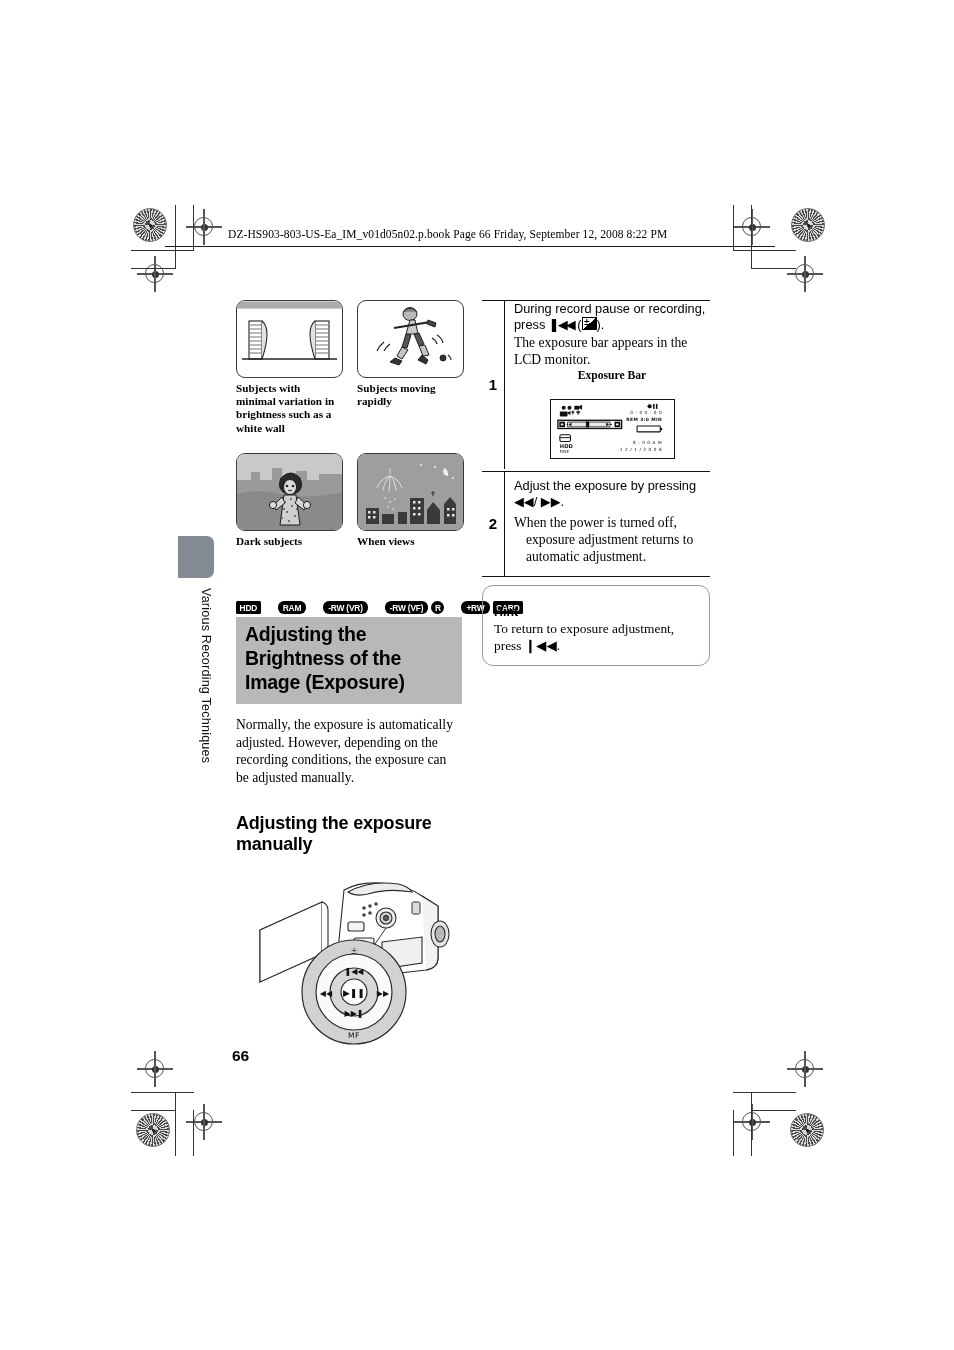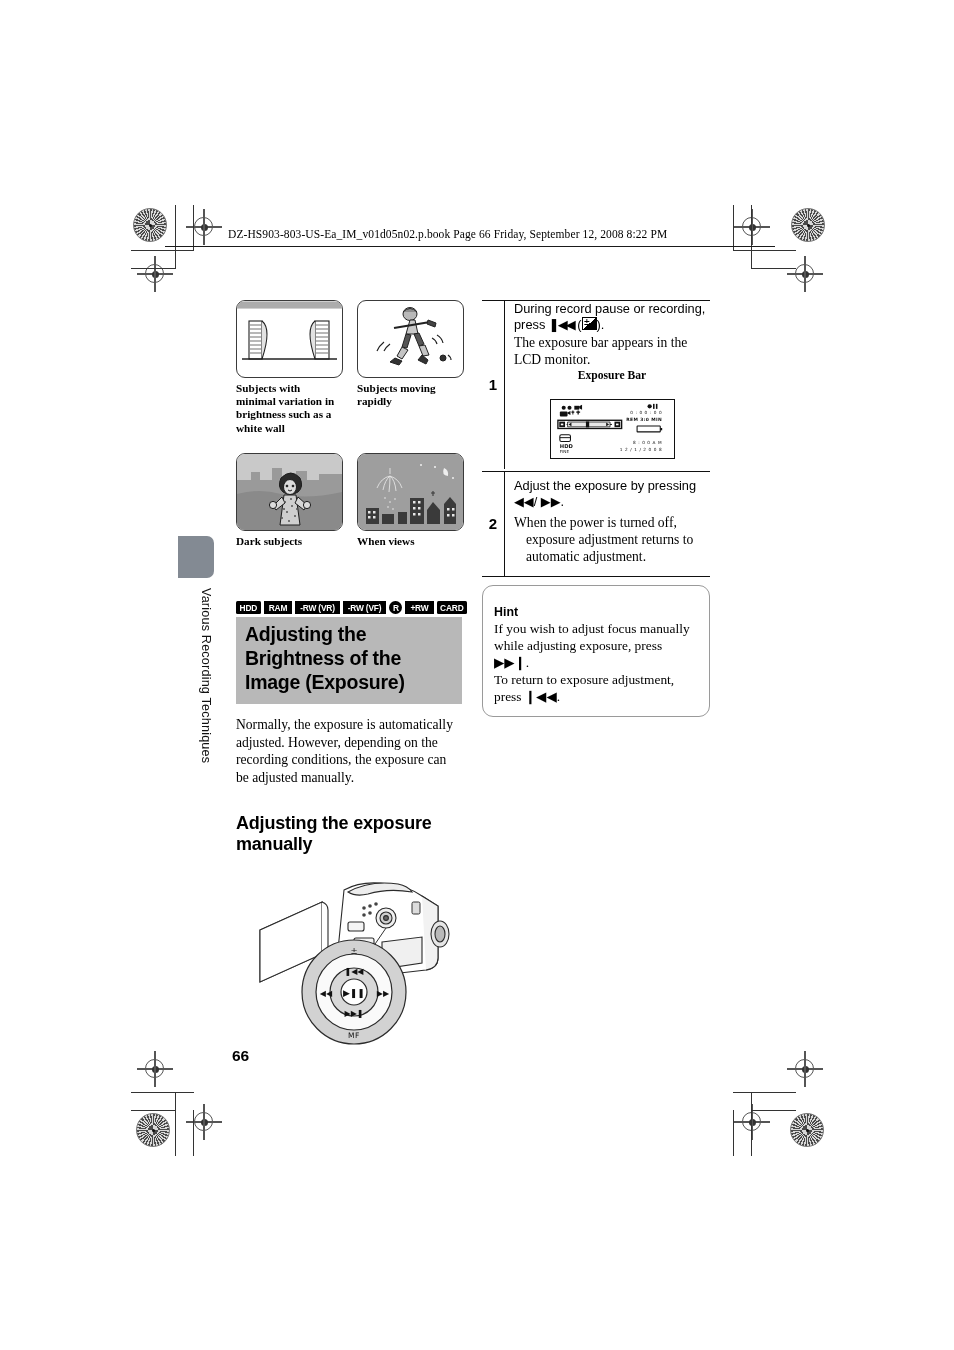--- a/index.html
+++ b/index.html
@@ -46,21 +46,21 @@
   .vtext{position:absolute;left:191px;top:588px;width:22px;height:230px;
      writing-mode:vertical-rl;text-orientation:mixed;
      font-family:"Liberation Sans", sans-serif;font-size:12.6px;letter-spacing:.2px;
      color:#111;white-space:nowrap;}
 
   
   .badges{display:flex;gap:3px;align-items:center;margin-bottom:3px;}
   .badge{background:#000;color:#fff;font-family:"Liberation Sans", sans-serif;
      font-weight:bold;font-size:8.4px;line-height:1;padding:2.6px 3.6px 2.4px;
      letter-spacing:-.2px;white-space:nowrap;}
-  .badge.r2{border-radius:0;padding:2.6px 5px 2.4px;}
+  .badge.r2{border-radius:6px;padding:2.6px 5px 2.4px;margin-left:14px;}
   .badge.rr{border-radius:50%;padding:2.6px 3.6px 2.4px;width:8px;text-align:center;}
   .badge.sq{border-radius:1.5px;}
 
   
   .hblock{background:#b8b8b8;padding:6px 9px 9px 9px;}
   .hblock h1{margin:0;font-family:"Liberation Sans", sans-serif;font-weight:bold;
      font-size:19.5px;line-height:1.22;color:#000;letter-spacing:-.25px;}
 
   .bodyp{font-family:"Liberation Serif", serif;font-size:13.6px;line-height:1.3;
      margin-top:12px;}
@@ -448,18 +448,17 @@
   <div class="step steptop stepbot">
     <div class="stepnum" style="align-self:center;">2</div>
     <div class="stepbody" style="padding-top:6px;padding-bottom:10px;">
       <div class="stepsans">Adjust the exposure by pressing ◀◀/ ▶▶.</div>
       <div class="bullet" style="margin-top:3px;">When the power is turned off, exposure adjustment returns to automatic adjustment.</div>
     </div>
   </div>
 
   <div class="hint">
     <div class="ht">Hint</div>
-    <p>If you wish to adjust focus manually while adjusting exposure, press ▶▶❙.</p>
     <p>To return to exposure adjustment, press ❙◀◀.</p>
   </div>
 </div>
 
 <div class="pageno">66</div>
 
 </body></html>

